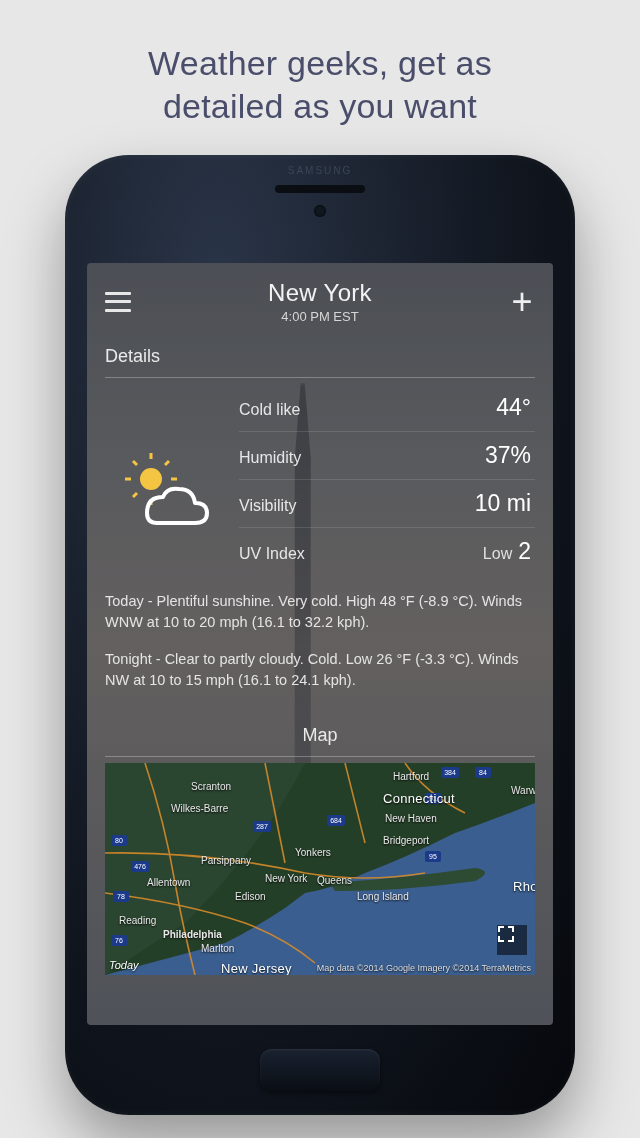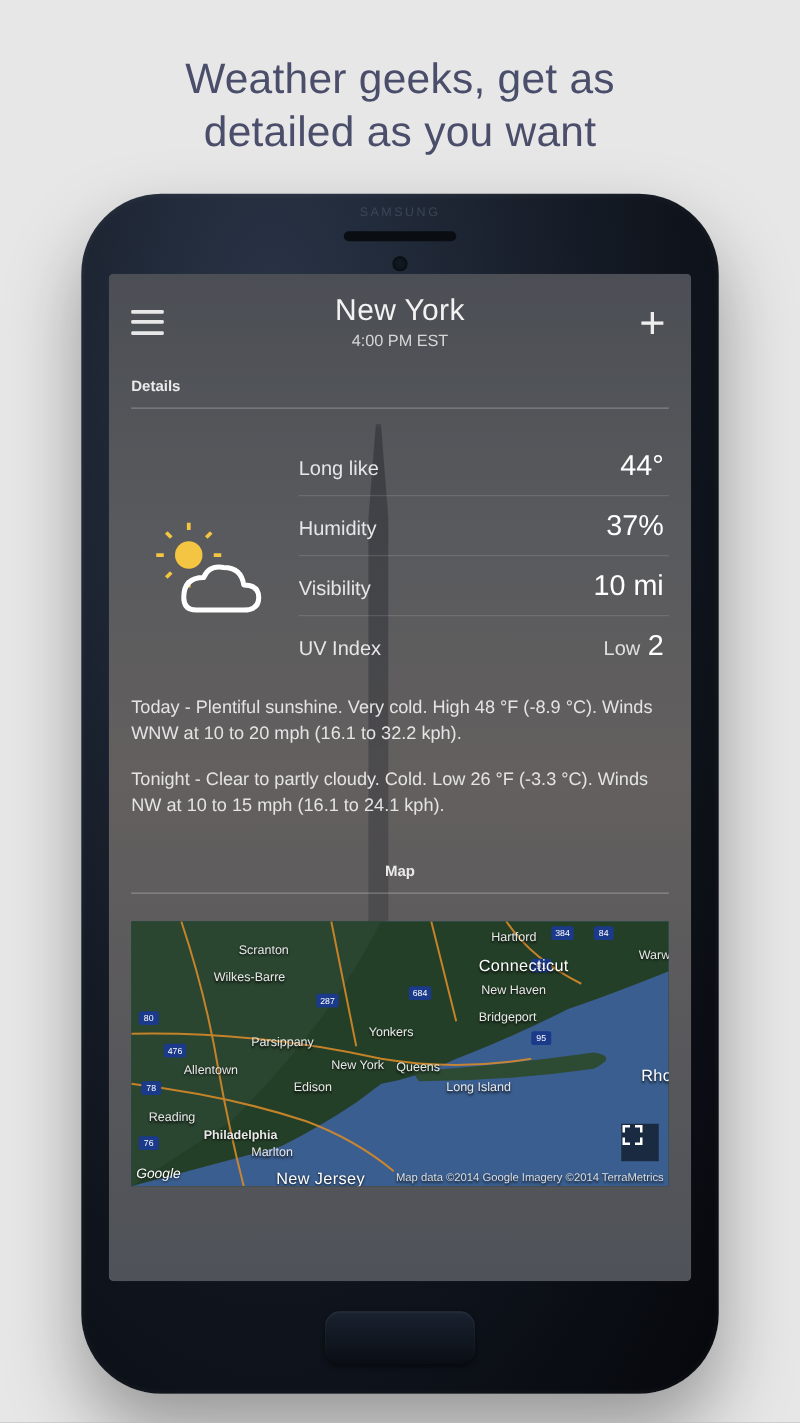--- a/index.html
+++ b/index.html
@@ -19,21 +19,21 @@
     line-height: 1.25;
     margin-top: 42px;
     margin-bottom: 28px;
     letter-spacing: 0.2px;
   }
   .phone {
     width: 510px;
     height: 960px;
     background: radial-gradient(ellipse at 30% 15%, #2a3548 0%, #11161f 60%, #05070b 100%);
     border-radius: 64px;
-    padding: 64px 22px 90px 22px;
+    padding: 108px 22px 90px 22px;
     position: relative;
     box-shadow: 0 30px 60px rgba(0,0,0,0.35), inset 0 0 8px rgba(255,255,255,0.06);
   }
   .phone::before {
     content: "";
     position: absolute;
     top: 30px; left: 50%; transform: translateX(-50%);
     width: 90px; height: 8px;
     background: #0a0d12;
     border-radius: 4px;
@@ -105,26 +105,26 @@
   .hamburger span { display:block; height:3px; background:#e8e8e8; border-radius:1px; }
   .top-center { text-align:center; }
   .top-center .city { font-size: 24px; font-weight: 300; letter-spacing: 0.3px; color:#f2f2f2; }
   .top-center .time { font-size: 13px; color:#d6d6d6; margin-top: 2px; }
   .plus { font-size: 36px; font-weight: 200; line-height: 20px; color:#eee; cursor:pointer; width:26px; text-align:center; }
 
   .section {
     padding: 0 18px;
   }
   .section-title {
-    font-size: 12px;
-    font-weight: 700;
+    font-size: 18px;
+    font-weight: 400;
     color: #eaeaea;
     padding: 10px 0 10px 0;
     border-bottom: 1px solid rgba(255,255,255,0.28);
-    margin-bottom: 22px;
+    margin-bottom: 6px;
   }
   .details-body {
     display: flex;
     gap: 14px;
   }
   .weather-icon {
     width: 120px;
     display: flex;
     align-items: center;
     justify-content: center;
@@ -234,21 +234,21 @@
                 <line x1="54" y1="26" x2="60" y2="26"></line>
                 <line x1="20" y1="12" x2="16" y2="8"></line>
                 <line x1="48" y1="12" x2="52" y2="8"></line>
                 <line x1="20" y1="40" x2="16" y2="44"></line>
               </g>
               <path d="M30 60 Q30 44 46 44 Q50 34 62 36 Q76 36 78 50 Q90 50 90 60 Q90 70 78 70 L40 70 Q30 70 30 60 Z" fill="none" stroke="#fff" stroke-width="4" stroke-linejoin="round"></path>
             </svg>
           </div>
           <div class="metrics">
             <div class="metric-row">
-              <span class="metric-label">Long like</span>
+              <span class="metric-label">Cold like</span>
               <span class="metric-value">44°</span>
             </div>
             <div class="metric-row">
               <span class="metric-label">Humidity</span>
               <span class="metric-value">37%</span>
             </div>
             <div class="metric-row">
               <span class="metric-label">Visibility</span>
               <span class="metric-value">10 mi</span>
             </div>
@@ -348,21 +348,21 @@
               <div class="map-city state" style="left: 116px; top: 198px;">New Jersey</div>
             </div>
           <div class="map-expand">
             <svg width="18" height="18" viewBox="0 0 18 18" stroke="#fff" stroke-width="2" fill="none">
               <polyline points="2,7 2,2 7,2"></polyline>
                 <polyline points="11,2 16,2 16,7"></polyline>
               <polyline points="16,11 16,16 11,16"></polyline>
                 <polyline points="7,16 2,16 2,11"></polyline>
             </svg>
           </div>
-          <div class="map-attr-left">Google</div>
+          <div class="map-attr-left">Today</div>
           <div class="map-attr-right">Map data ©2014 Google  Imagery ©2014 TerraMetrics</div>
         </div>
       </div>
 
     </div>
   </div>
   <div class="home-btn"></div>
 </div>
 
 </body></html>

